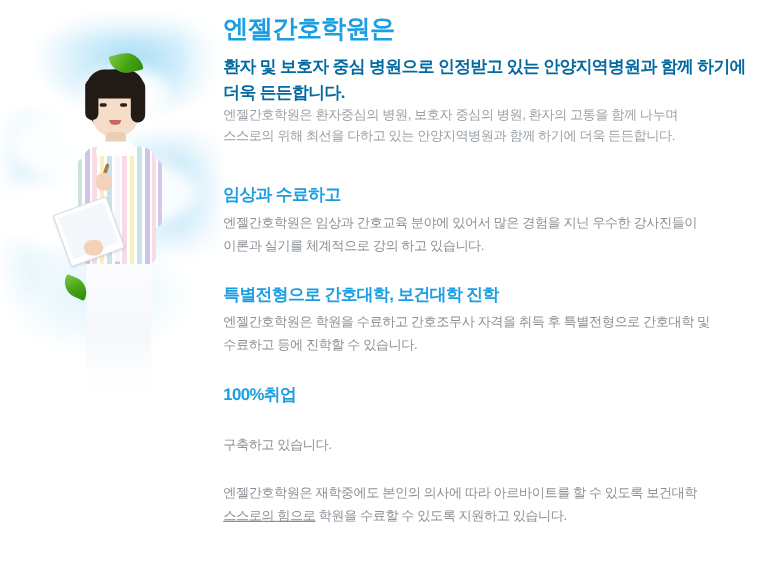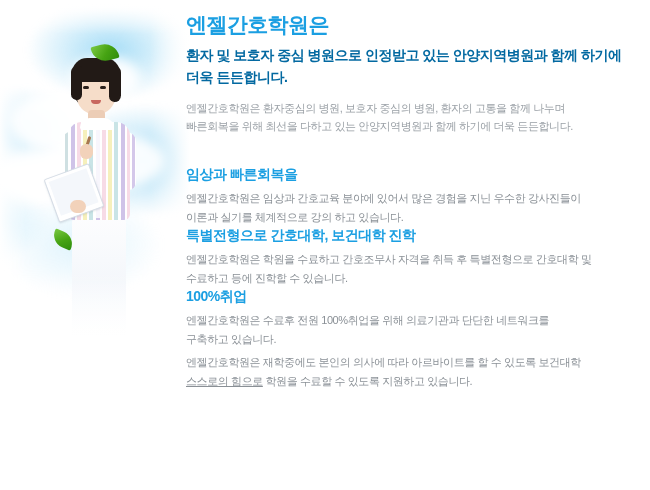--- a/index.html
+++ b/index.html
@@ -262,28 +262,29 @@
   .lead {
     margin: 7px 0 0 0;
     font-size: 14px;
     font-weight: bold;
     color: #0369a1;
     line-height: 1.52;
     letter-spacing: -0.5px;
   }
 
   .lead-sub {
-    margin: 12px 0 0 0;
+    margin: 0 0 0 0;
     font-size: 11px;
     color: #9aa0a6;
     line-height: 1.62;
     letter-spacing: -0.4px;
   }
 
   .section {
+    margin-top: 22px;
   }
   .section-first { margin-top: 30px; }
 
   .section-title {
     margin: 0;
     font-size: 14px;
     font-weight: bold;
     color: #1b9fe2;
     letter-spacing: -0.5px;
     line-height: 1.3;
@@ -342,43 +343,43 @@
   </div>
 
   <div id="content">
 
     <h1 class="main-title">엔젤간호학원은</h1>
 
     <p class="lead">환자 및 보호자 중심 병원으로 인정받고 있는 안양지역병원과 함께 하기에 더욱 든든합니다.</p>
 
     <p class="lead-sub">
       <span>엔젤간호학원은 환자중심의 병원, 보호자 중심의 병원, 환자의 고통을 함께 나누며</span><br>
-      <span>빠른회복을 위해 최선을 다하고 있는 안양지역병원과 함께 하기에 더욱 든든합니다.</span>
+      <span>스스로의 위해 최선을 다하고 있는 안양지역병원과 함께 하기에 더욱 든든합니다.</span>
     </p>
 
     <div class="section section-first">
-      <h2 class="section-title">임상과 빠른회복을</h2>
+      <h2 class="section-title">임상과 수료하고</h2>
       <p class="section-body">
         <span>엔젤간호학원은 임상과 간호교육 분야에 있어서 많은 경험을 지닌 우수한 강사진들이</span><br>
         <span>이론과 실기를 체계적으로 강의 하고 있습니다.</span>
       </p>
     </div>
 
     <div class="section">
       <h2 class="section-title">특별전형으로 간호대학, 보건대학 진학</h2>
       <p class="section-body">
         <span>엔젤간호학원은 학원을 수료하고 간호조무사 자격을 취득 후 특별전형으로 간호대학 및</span><br>
         <span>수료하고 등에 진학할 수 있습니다.</span>
       </p>
     </div>
 
     <div class="section">
       <h2 class="section-title">100%취업</h2>
       <p class="section-body">
-        <span>엔젤간호학원은 수료후 전원 100%취업을 위해 의료기관과 단단한 네트워크를</span><br>
+        <br>
         <span>구축하고 있습니다.</span>
       </p>
     </div>
 
     <div class="section">
       <p class="section-body">
         <span>엔젤간호학원은 재학중에도 본인의 의사에 따라 아르바이트를 할 수 있도록 보건대학</span><br>
         <span class="u">스스로의 힘으로</span><span> 학원을 수료할 수 있도록 지원하고 있습니다.</span>
       </p>
     </div>

